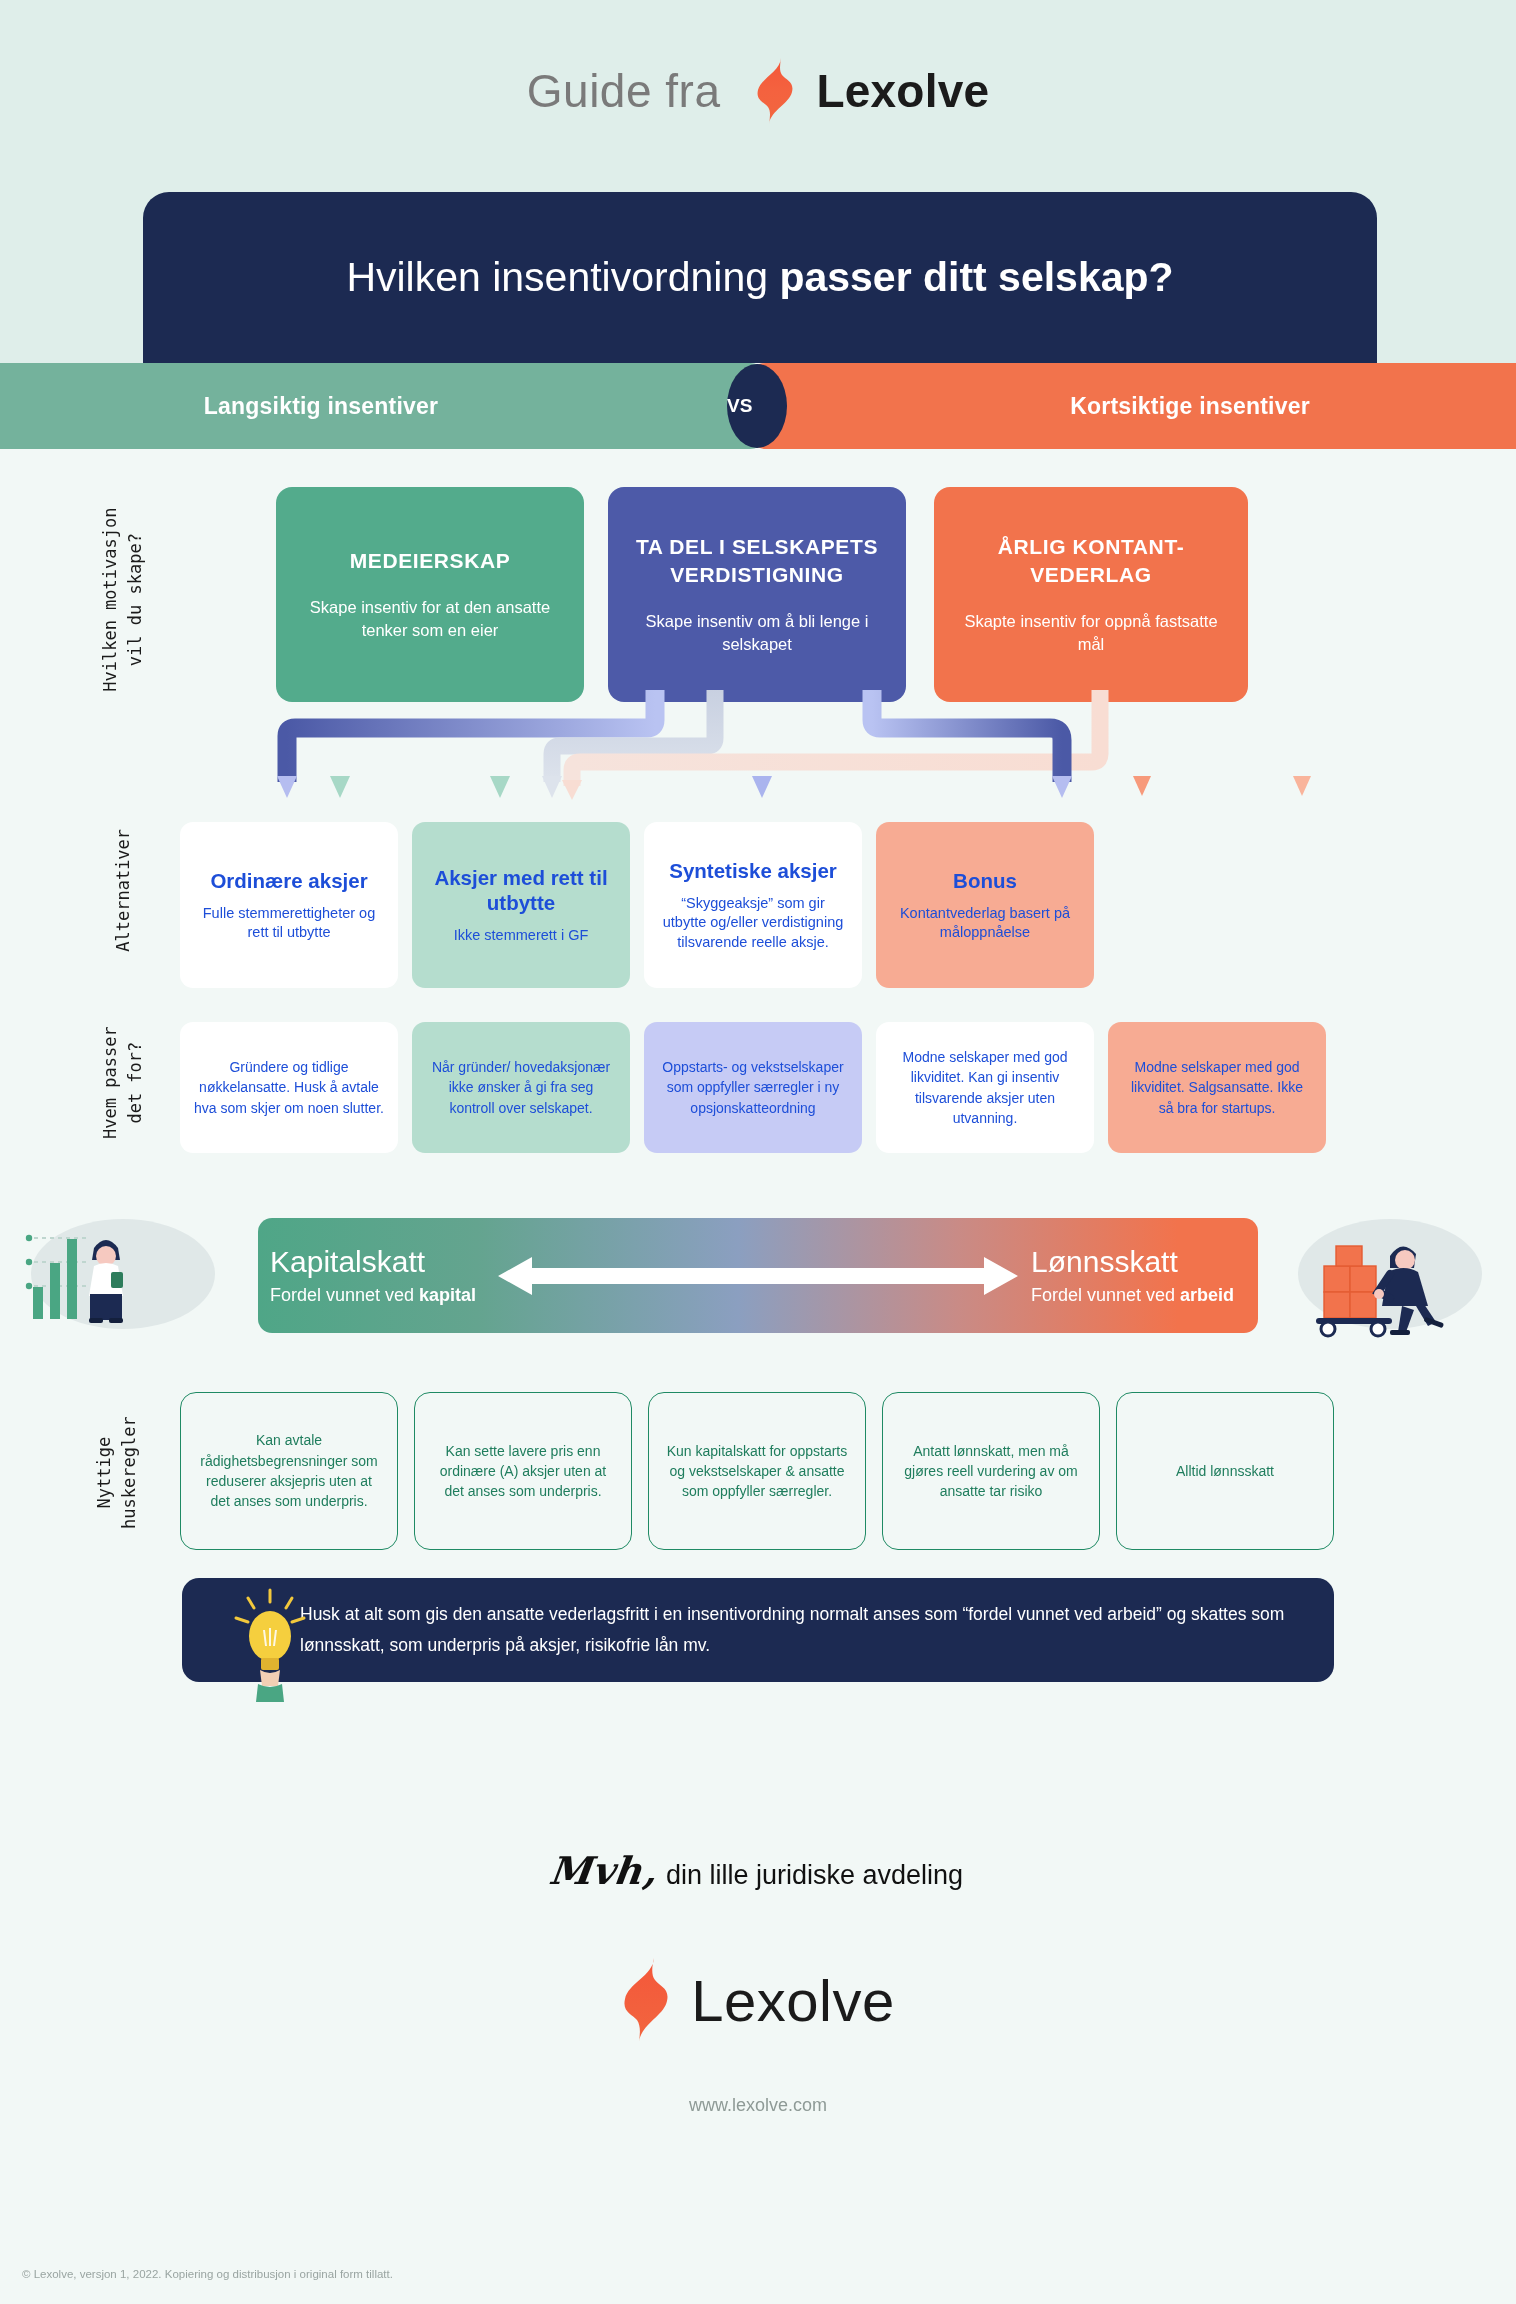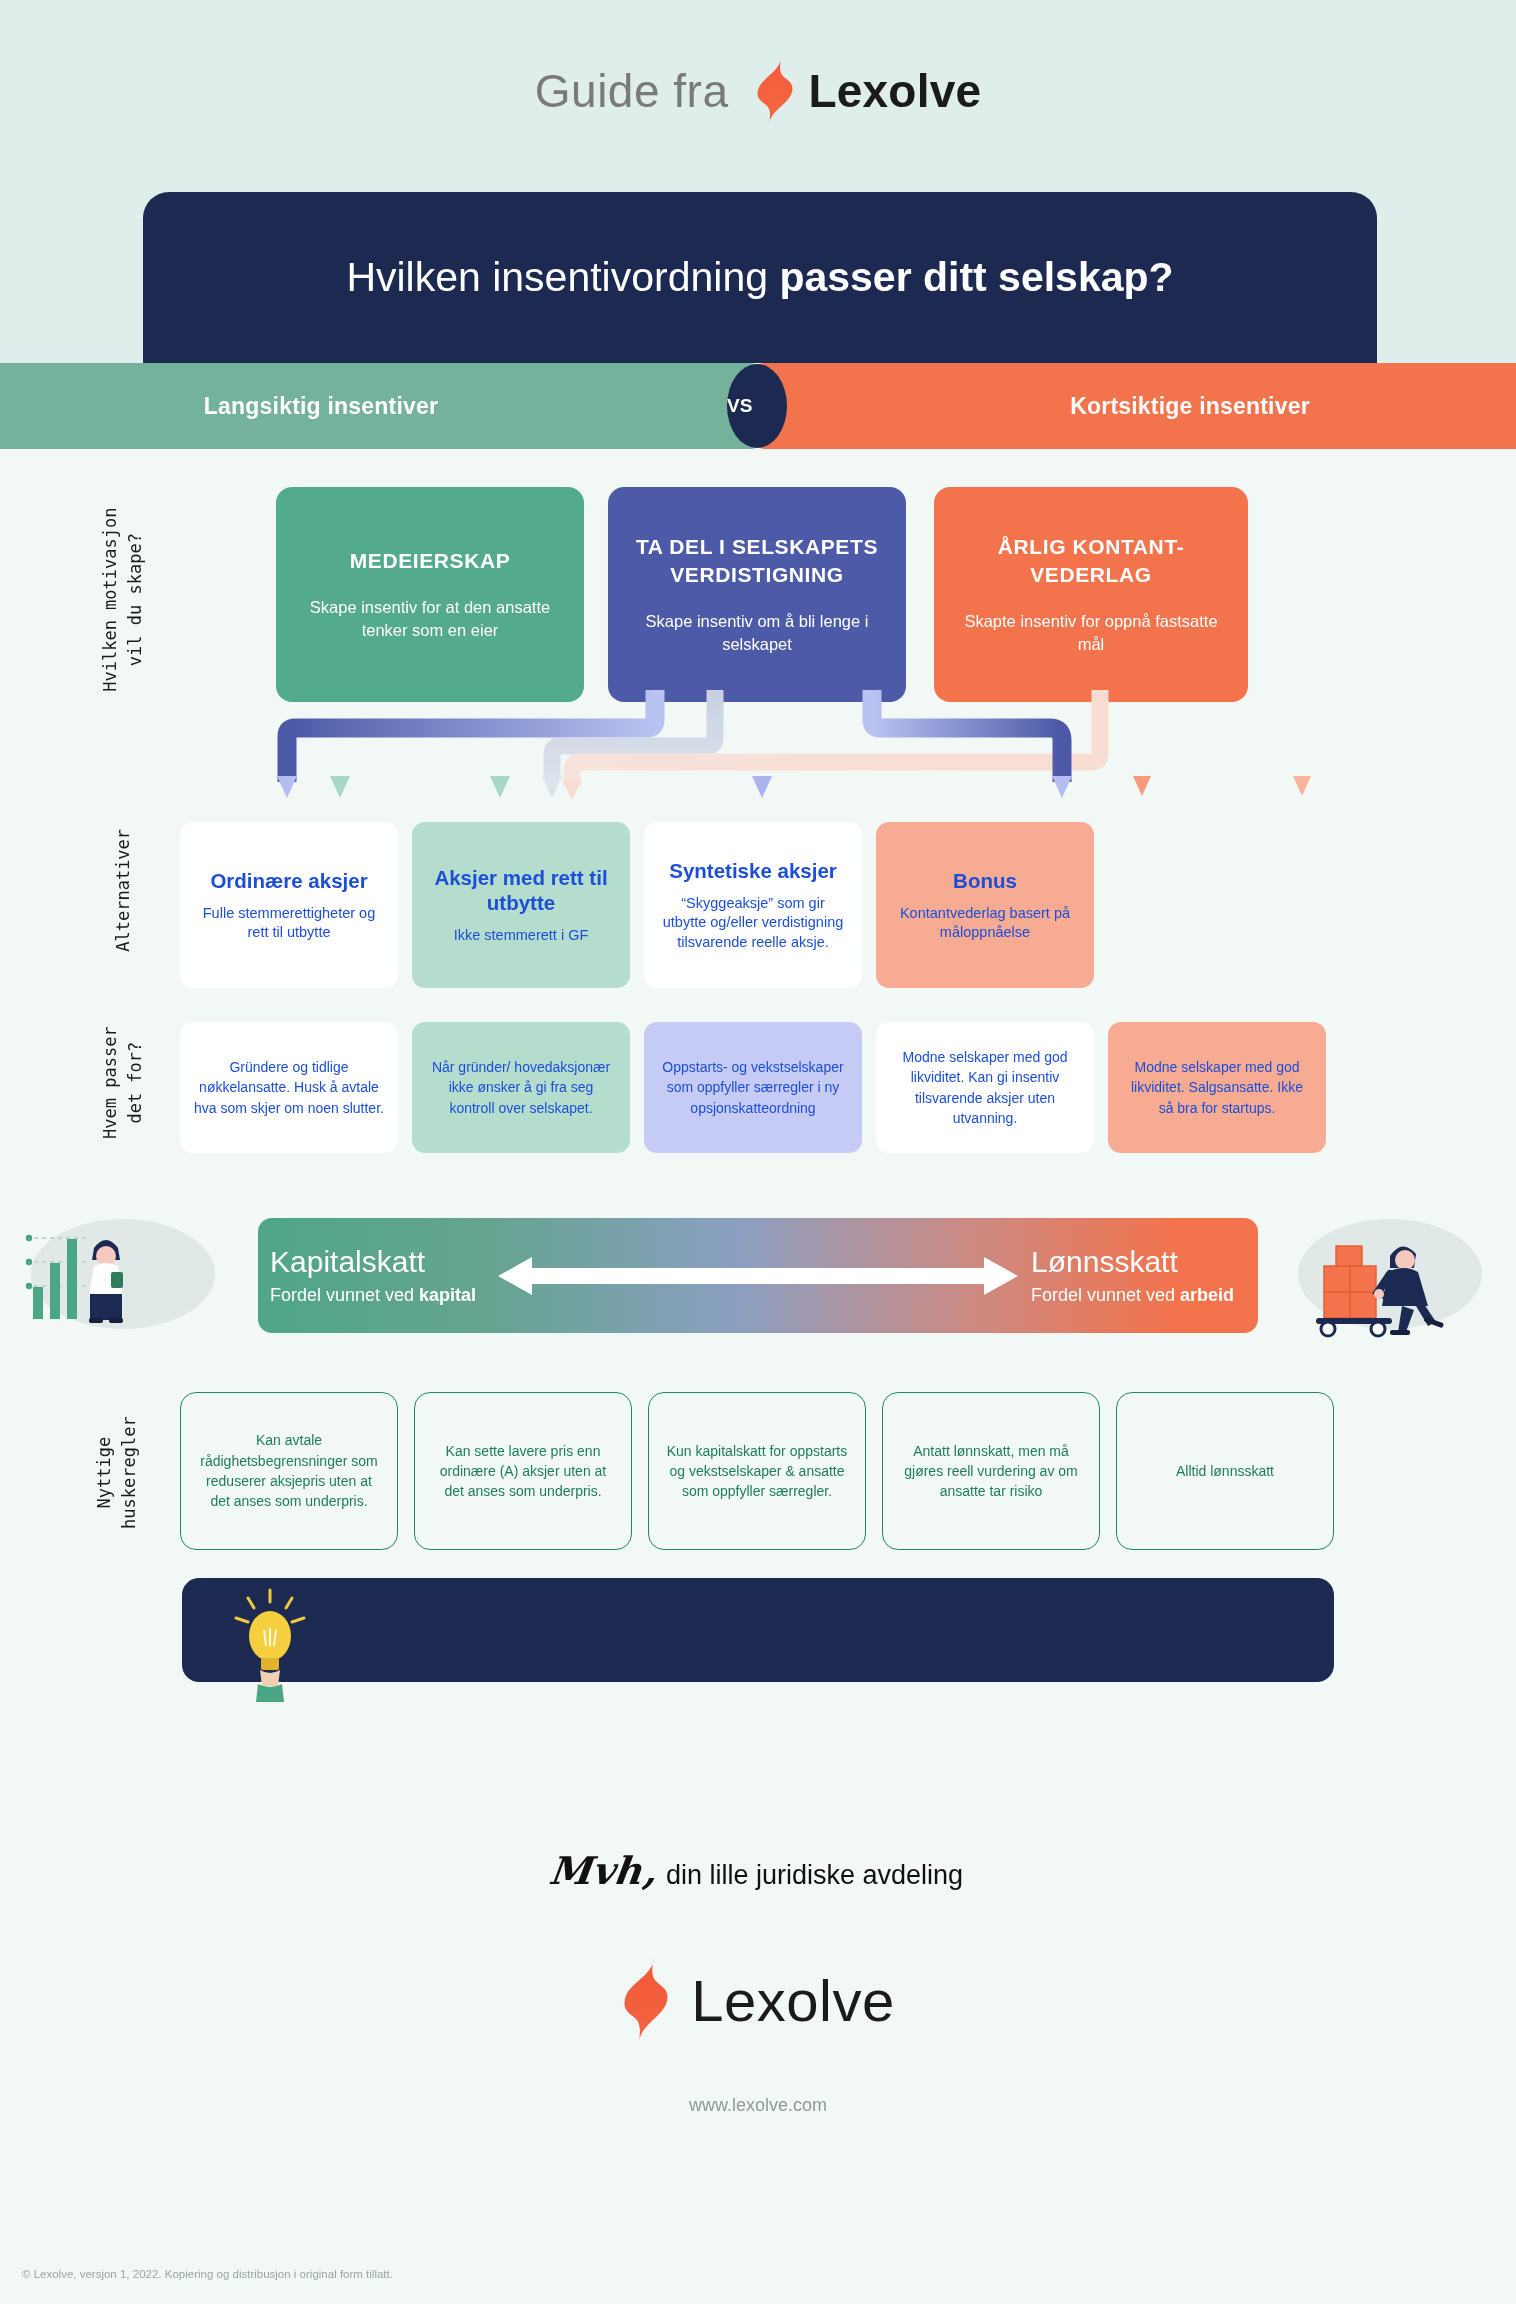--- a/index.html
+++ b/index.html
@@ -11,21 +11,21 @@
     overflow: hidden;
   }
 
   
   .top-band {
     position: absolute; left: 0; top: 0; width: 1516px; height: 363px;
     background: #dfeeea;
   }
   .guide-row {
     position: absolute; left: 0; top: 58px; width: 1516px;
-    display: flex; align-items: center; justify-content: center; gap: 4px;
+    display: flex; align-items: center; justify-content: center; gap: 12px;
   }
   .guide-fra {
     font-size: 46px; color: #7a7a7a; font-weight: 400; letter-spacing: .5px;
   }
   .flame {
     width: 40px; height: 66px; margin: 0 10px 0 22px; display:block;
   }
   .lexolve-word {
     font-size: 46px; color: #1b1b1b; font-weight: 700; letter-spacing: .2px;
   }
@@ -403,20 +403,21 @@
       <line x1="68" y1="14" x2="62" y2="24"></line>
       <line x1="12" y1="34" x2="24" y2="38"></line>
       <line x1="80" y1="34" x2="68" y2="38"></line>
     </g>
     <ellipse cx="46" cy="52" rx="21" ry="25" fill="#f5cf3e"></ellipse>
     <rect x="37" y="74" width="18" height="12" rx="2" fill="#e0b32f"></rect>
     <path d="M40 46 L42 62 M46 44 L46 62 M52 46 L50 62" stroke="#fff" stroke-width="2" fill="none" opacity=".85"></path>
     <path d="M36 86 q10 6 20 0 l-2 16 -16 0 Z" fill="#f2cfb4"></path>
     <path d="M34 100 q12 6 24 0 l2 18 -28 0 Z" fill="#4aa683"></path>
   </svg>
+  <div class="tiptext">Husk at alt som gis den ansatte vederlagsfritt i en insentivordning normalt anses som “fordel vunnet ved arbeid” og skattes som lønnsskatt, som underpris på aksjer, risikofrie lån mv.</div>
 </div>
 
 <div class="mvh-row">
   <span class="mvh-script">Mvh,</span>
   <span class="mvh-rest">din lille juridiske avdeling</span>
 </div>
 
 <div class="foot-logo-row">
   <svg class="foot-flame" viewBox="0 0 50 84">
     <defs>

